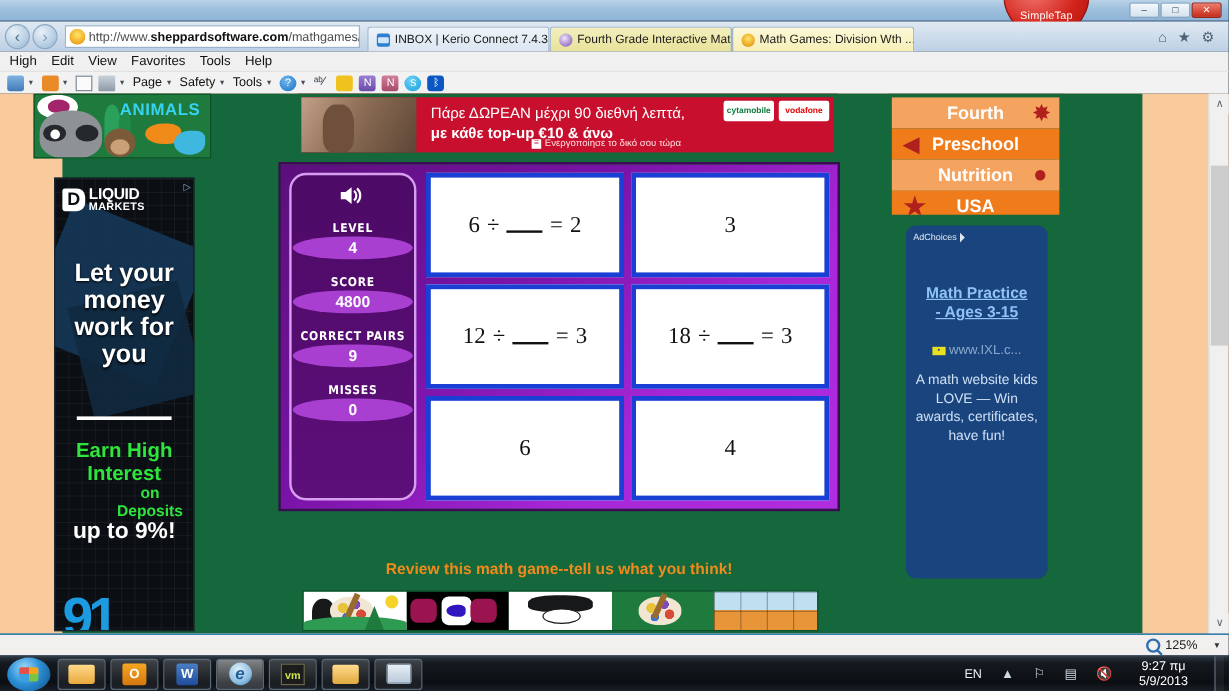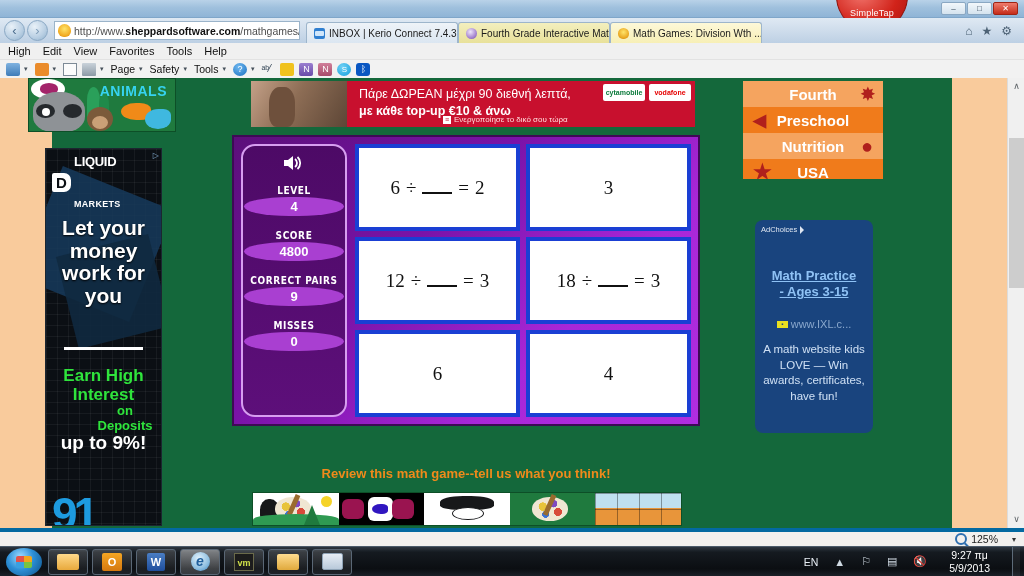--- a/index.html
+++ b/index.html
@@ -140,21 +140,21 @@
     position: absolute; left: 20px; top: 95px; width: 95px; height: 95px;
     background: #10293f; transform: rotate(-14deg); opacity: .9;
   }
   .leftad .lm-logo {
     position: absolute; left: 6px; top: 7px; right: 6px; display: flex; align-items: center; gap: 3px;
   }
   .lm-mark { width: 19px; height: 19px; background: #fff; color: #0b0f14; font-weight: bold;
     font-size: 15px; line-height: 19px; text-align: center; border-radius: 2px 7px 7px 2px; }
   .lm-txt { color: #fff; line-height: .92; }
   .lm-txt .l1 { font-size: 13px; font-weight: bold; letter-spacing: -.3px; }
-  .lm-txt .l2 { font-size: 9px; font-weight: bold; letter-spacing: .3px; margin-top: 32px; }
+  .lm-txt .l2 { font-size: 9px; font-weight: bold; letter-spacing: .3px; }
   .leftad .adchoice { position: absolute; right: 2px; top: 2px; color: #7fa6c9; font-size: 8px; }
   .lm-head {
     position: absolute; left: 0; right: 0; top: 68px; text-align: center;
     color: #fff; font-size: 21px; font-weight: bold; line-height: 1.08;
     text-shadow: 0 1px 2px #000;
   }
   .lm-rule { position: absolute; left: 18px; right: 18px; top: 198px; height: 3px; background: #fff; }
   .lm-sub { position: absolute; left: 0; right: 0; top: 218px; text-align: center; line-height: 1.1; }
   .lm-sub .g { color: #2fe43c; font-size: 17px; font-weight: bold; }
   .lm-sub .gs { color: #2fe43c; font-size: 13px; font-weight: bold; margin-left: 43px; }
@@ -209,22 +209,22 @@
     overflow: hidden; border: 3px solid #14683b;
   }
   .on-row { height: 26px; display: flex; align-items: center; justify-content: center; position: relative;
     color: #fff; font-size: 15px; font-weight: bold; }
   .on-row.a { background: #f07b1b; }
   .on-row.b { background: #f5a45f; }
   .on-deco { position: absolute; color: #b0201c; font-size: 17px; }
 
   
   .ixlad {
-    position: absolute; left: 755px; top: 110px; width: 118px; height: 213px;
-    background: #19447e; border-radius: 8px; overflow: hidden; margin-top: 32px;
+    position: absolute; left: 755px; top: 110px; width: 118px; height: 294px;
+    background: #19447e; border-radius: 8px; overflow: hidden;
   }
   .ixl-ac { position: absolute; left: 6px; top: 5px; color: #dfe7f2; font-size: 7.5px; display:flex; align-items:center; gap:3px;}
   .ixl-ac .tri { width:0;height:0;border:4px solid transparent;border-left-color:#dfe7f2; }
   .ixl-title { position: absolute; left: 0; right: 0; top: 48px; text-align: center;
     color: #8fc2f5; font-size: 13px; font-weight: bold; text-decoration: underline; line-height: 1.25; }
   .ixl-url { position: absolute; left: 0; right: 0; top: 98px; text-align: center; color: #8aa8cd; font-size: 11px; display:flex;align-items:center;justify-content:center;gap:3px;}
   .ixl-url .mk { width: 11px; height: 7px; background: #e8e020; color:#19447e; font-size:6px; line-height:7px; text-align:center;}
   .ixl-body { position: absolute; left: 4px; right: 4px; top: 122px; text-align: center;
     color: #cfe0f4; font-size: 11.5px; line-height: 1.35; }
 
@@ -297,21 +297,21 @@
   .puzzle { position: absolute; inset: 0;
     background: linear-gradient(180deg,#bfe0f0 0 48%, #e8953a 48% 100%); }
   .puzzle:after { content:""; position:absolute; inset:0;
     background-image: linear-gradient(rgba(0,0,0,.35) 1px, transparent 1px),
                       linear-gradient(90deg, rgba(0,0,0,.35) 1px, transparent 1px);
     background-size: 22px 16px; }
 
   
   .statusbar {
     position: absolute; left: 0; top: 528px; width: 1024px; height: 18px;
-    background: #f2f0ee; border-top: 4px solid #0369a1;
+    background: #f2f0ee; border-top: 1px solid #0369a1;
     display: flex; align-items: center; justify-content: flex-end; padding-right: 8px; gap: 4px;
     font-size: 10.5px; color: #222;
   }
   .zoom-ico { width: 12px; height: 12px; border: 2px solid #2f6fb0; border-radius: 50%; position: relative; }
   .zoom-ico:after { content:""; position:absolute; right:-4px; bottom:-3px; width:5px; height:2px; background:#2f6fb0; transform: rotate(45deg); }
   .sb-caret { font-size: 8px; color: #333; margin-left: 10px; }
 
   .taskbar {
     position: absolute; left: 0; top: 546px; width: 1024px; height: 30px;
     background: linear-gradient(180deg,#2d3640 0%,#151a20 18%,#0b0e12 75%,#1a2028 100%);

